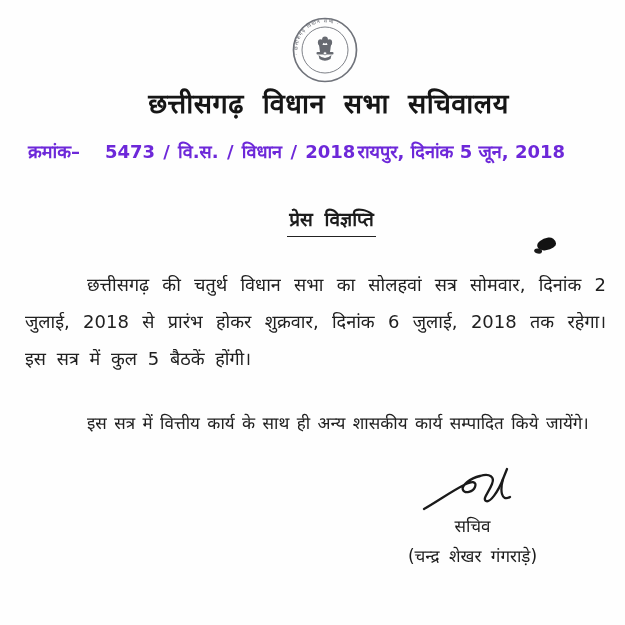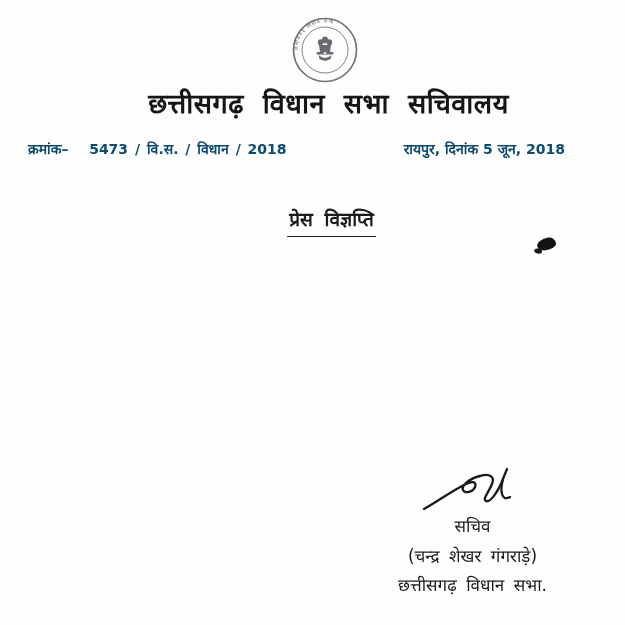--- a/index.html
+++ b/index.html
@@ -44,23 +44,23 @@
   }
 
   
   .ref-row {
     position: absolute;
     top: 139px;
     left: 28px;
     right: 60px;
     display: flex;
     justify-content: space-between;
-    font-size: 14px;
+    font-size: 18px;
     font-weight: bold;
-    color: #0c4a6e;
+    color: #6d28d9;
   }
   .ref-row .ref-no { word-spacing: 2px; }
 
   
   .heading-wrap {
     position: absolute;
     top: 206px;
     left: 0;
     width: 625px;
     padding-left: 38px;
@@ -179,28 +179,29 @@
     </div>
     <div>रायपुर, दिनांक 5 जून, 2018</div>
   </div>
 
   <div class="heading-wrap">
     <span class="heading">प्रेस विज्ञप्ति</span>
   </div>
 
   <div class="smudge"></div>
 
+  <div class="para para-1">छत्तीसगढ़ की चतुर्थ विधान सभा का सोलहवां सत्र सोमवार, दिनांक 2 जुलाई, 2018 से प्रारंभ होकर शुक्रवार, दिनांक 6 जुलाई, 2018 तक रहेगा। इस सत्र में कुल 5 बैठकें होंगी।</div>
+  <div class="para para-2">इस सत्र में वित्तीय कार्य के साथ ही अन्य शासकीय कार्य सम्पादित किये जायेंगे।</div>
 
   <svg class="signature-svg" viewBox="0 0 120 50">
     <g fill="none" stroke="#1a1a1a" stroke-width="2.3" stroke-linecap="round" stroke-linejoin="round">
       <path d="M4 45 C 18 37, 32 27, 44 21 C 52 17, 57 17, 55 23 C 53 28, 45 30, 43 26 C 41 22, 50 14, 60 12"></path>
       <path d="M60 12 C 70 9, 75 13, 72 20 C 69 28, 62 35, 66 37 C 70 39, 78 28, 83 15 L 87 5"></path>
       <path d="M83 15 C 80 26, 81 38, 90 33"></path>
     </g>
   </svg>
 
   <div class="sig-block">
     <div>सचिव</div>
     <div>(चन्द्र शेखर गंगराड़े)</div>
-    <div>छत्तीसगढ़ विधान सभा.</div>
   </div>
 
 </div>
 
 </body></html>

